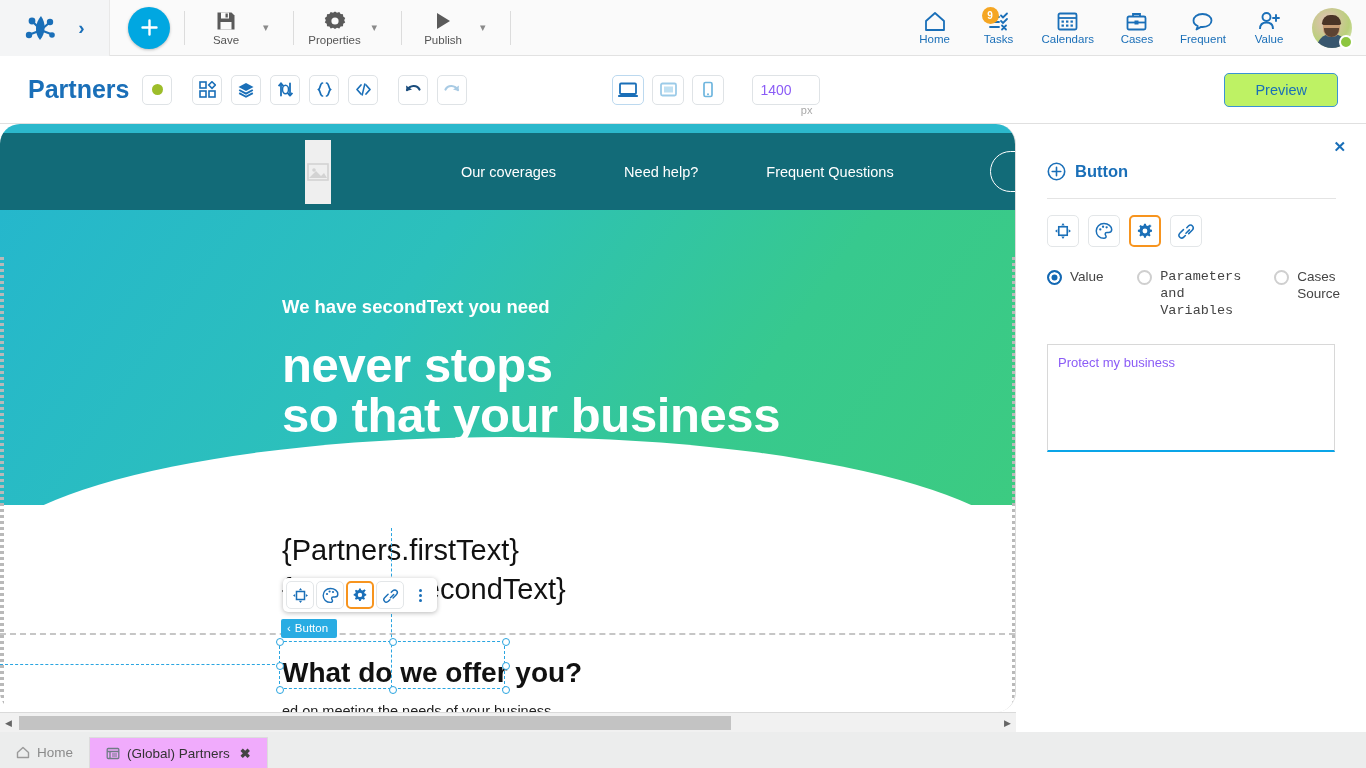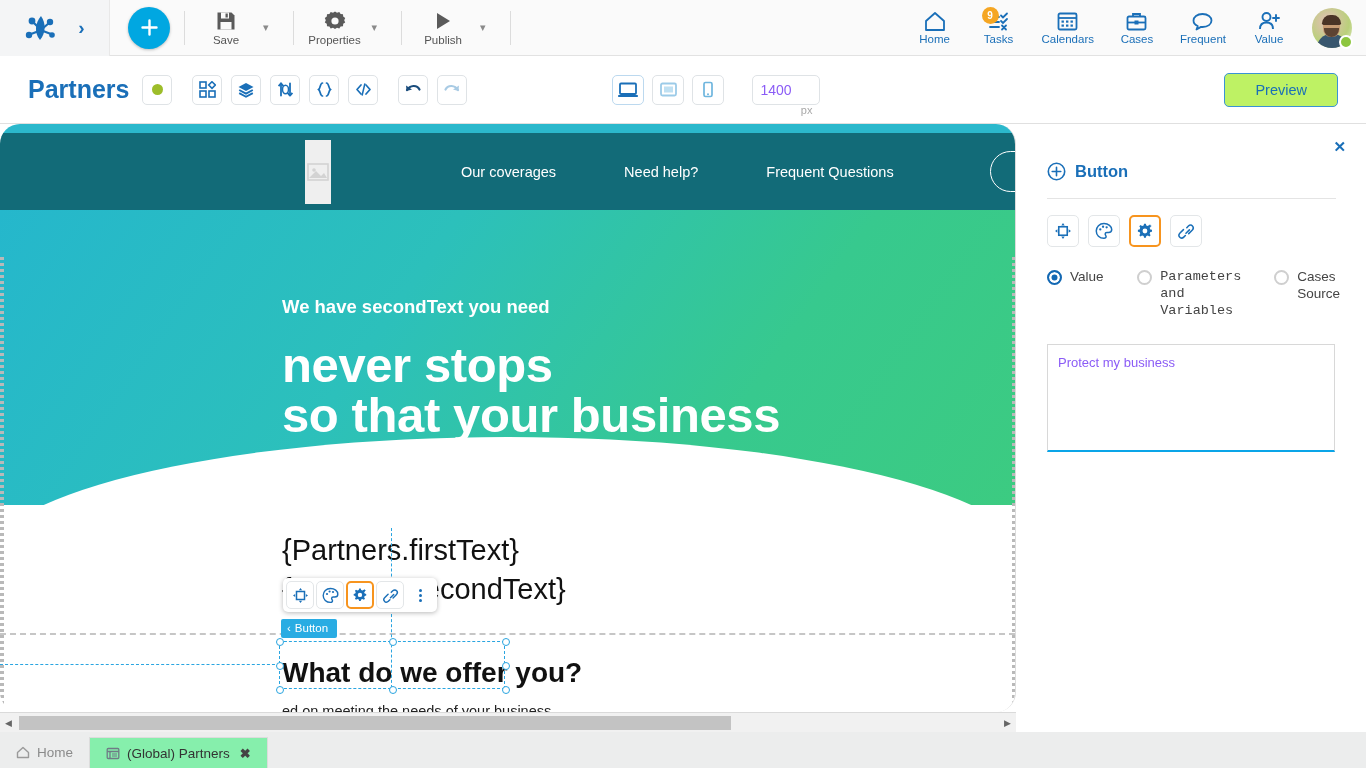--- a/index.html
+++ b/index.html
@@ -284,21 +284,21 @@
   .bottombar {
     position: absolute; top: 732px; left: 0; width: 1366px; height: 36px;
     background: #eceded; display: flex; align-items: flex-end;
   }
   .btab {
     height: 31px; display: flex; align-items: center; gap: 7px;
     padding: 0 16px; font-size: 13.5px; color: #8b8b8b; cursor: pointer;
     position: relative;
   }
   .btab.active {
-    background: #86efac; color: #333;
+    background: #f0abfc; color: #333;
     border-left: 1px solid #dcdcdc; border-right: 1px solid #dcdcdc;
     border-top: 1px solid #dcdcdc;
   }
   .btab.active::after {
     content: ""; position: absolute; left: 0; right: 0; bottom: -5px;
     height: 5px; background: #0aa5e8;
   }
   .btab-x { font-size: 13px; color: #444; margin-left: 3px; font-weight: bold; }
   svg { display: block; }
 </style>

